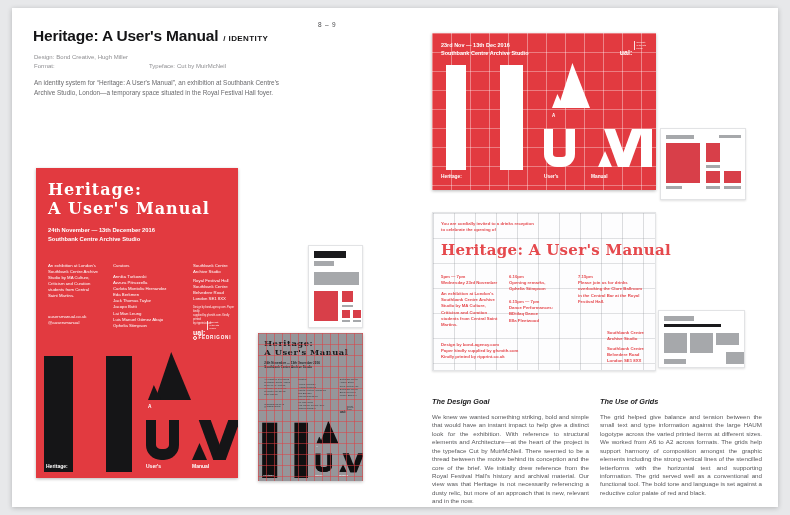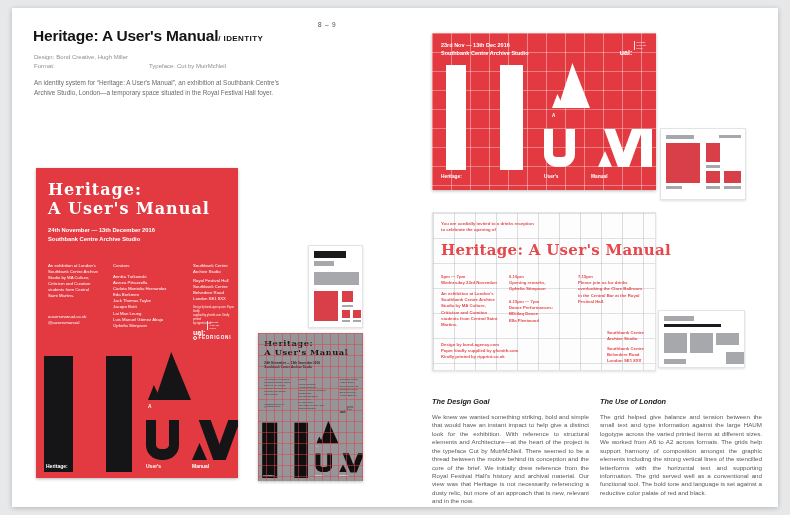--- a/index.html
+++ b/index.html
@@ -3,21 +3,21 @@
 <meta charset="utf-8">
 <style>
   *{box-sizing:border-box;margin:0;padding:0}
   html,body{width:790px;height:515px}
   body{background:#e7e8ea;font-family:"Liberation Sans",sans-serif;position:relative;overflow:hidden}
   .abs{position:absolute}
   .pre{white-space:pre-line}
   .spread{position:absolute;left:12px;top:8px;width:766px;height:499px;background:#fff;box-shadow:0 1px 5px rgba(0,0,0,.22)}
   .folio{position:absolute;left:306px;top:13px;font-size:6.5px;letter-spacing:.8px;color:#4b4b4e}
   .title{position:absolute;left:21px;top:19px;font-size:15.5px;font-weight:bold;color:#141416;letter-spacing:-.2px}
-  .title-suffix{font-size:8px;font-weight:bold;letter-spacing:.4px}
+  .title-suffix{font-size:8px;font-weight:bold;margin-left:5px;letter-spacing:.4px}
   .cr{position:absolute;left:22px;font-size:6px;color:#8f8f92}
   .cr-l{margin-right:2px}
   .cr-typeface{position:absolute;left:115px;top:0;white-space:nowrap}
   .intro{position:absolute;left:22px;top:70px;font-size:6.4px;line-height:1.5;color:#6a6a6d}
   
   .poster{position:absolute;background:#e23a40;overflow:hidden;color:#fff;box-shadow:0 1px 3px rgba(0,0,0,.28)}
   .p-title{font-family:"DejaVu Serif",serif;font-weight:bold;letter-spacing:1px;line-height:1.16}
   .p-dates{font-weight:bold;line-height:1.5}
   .tiny{font-size:4.3px;line-height:1.42;font-weight:500}
   .plabel{position:absolute;font-weight:bold;font-size:5px;color:#fff}
@@ -282,17 +282,17 @@
     <i class="sh g" style="left:57px;top:22px;width:23px;height:12px"></i>
     <i class="sh g" style="left:5px;top:48px;width:22px;height:5px"></i>
     <i class="sh g" style="left:67px;top:41px;width:18px;height:12px"></i>
   </div>
 
   <section class="article" style="left:420px;top:389px;width:157px">
     <h3>The Design Goal</h3>
     <p>We knew we wanted something striking, bold and simple that would have an instant impact to help give a distinct look for the exhibition. With reference to structural elements and Architecture—at the heart of the project is the typeface Cut by MuirMcNeil. There seemed to be a thread between the motive behind its conception and the core of the brief. We initially drew reference from the Royal Festival Hall's history and archival material. Our view was that Heritage is not necessarily referencing a dusty relic, but more of an approach that is new, relevant and in the now.</p>
   </section>
   <section class="article" style="left:588px;top:389px;width:162px">
-    <h3>The Use of London</h3>
+    <h3>The Use of Grids</h3>
     <p>The grid helped give balance and tension between the small text and type information against the large HAUM logotype across the varied printed items at different sizes. We worked from A6 to A2 across formats. The grids help support harmony of composition amongst the graphic elements including the strong vertical lines of the stencilled letterforms with the horizontal text and supporting information. The grid served well as a conventional and functional tool. The bold tone and language is set against a reductive color palate of red and black.</p>
   </section>
 
 </div>
 
 </body></html>

